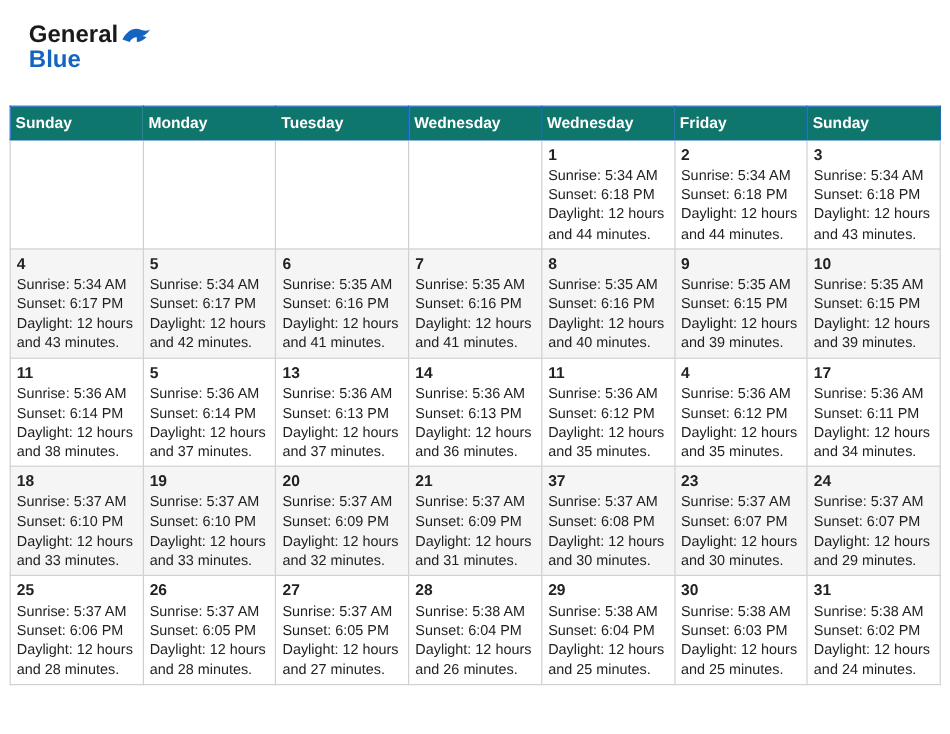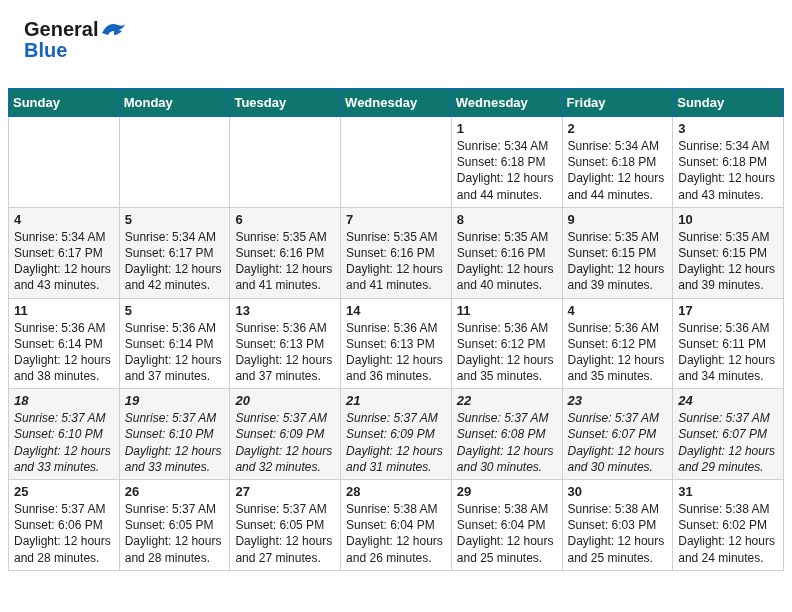--- a/index.html
+++ b/index.html
@@ -78,21 +78,21 @@
       line-height: 1.35;
       color: #222;
     }
     .empty-cell {
       background: #fff !important;
     }
     
     .row-week1 td { background: #fff; }
     .row-week2 td { background: #f0f0f0; }
     .row-week3 td { background: #fff; }
-    .row-week4 td { background: #f0f0f0; font-style: italic; }
+    .row-week4 td { background: #f0f0f0; }
     .row-week5 td { background: #fff; }
   </style>
 </head>
 <body>
 
 <div>
   <div class="header">
     <div class="logo">
     <div style="display:flex;align-items:center;">
       <span style="font-size:20px;font-weight:bold;color:#1a1a1a;">General</span>
@@ -212,21 +212,21 @@
             </td>
             <td>
               <div class="day-num">20</div>
               <div class="day-info">Sunrise: 5:37 AM<br>Sunset: 6:09 PM<br>Daylight: 12 hours<br>and 32 minutes.</div>
             </td>
             <td>
               <div class="day-num">21</div>
               <div class="day-info">Sunrise: 5:37 AM<br>Sunset: 6:09 PM<br>Daylight: 12 hours<br>and 31 minutes.</div>
             </td>
             <td>
-              <div class="day-num">22</div>
+              <div class="day-num">37</div>
               <div class="day-info">Sunrise: 5:37 AM<br>Sunset: 6:08 PM<br>Daylight: 12 hours<br>and 30 minutes.</div>
             </td>
             <td>
               <div class="day-num">23</div>
               <div class="day-info">Sunrise: 5:37 AM<br>Sunset: 6:07 PM<br>Daylight: 12 hours<br>and 30 minutes.</div>
             </td>
             <td>
               <div class="day-num">24</div>
               <div class="day-info">Sunrise: 5:37 AM<br>Sunset: 6:07 PM<br>Daylight: 12 hours<br>and 29 minutes.</div>
             </td>

